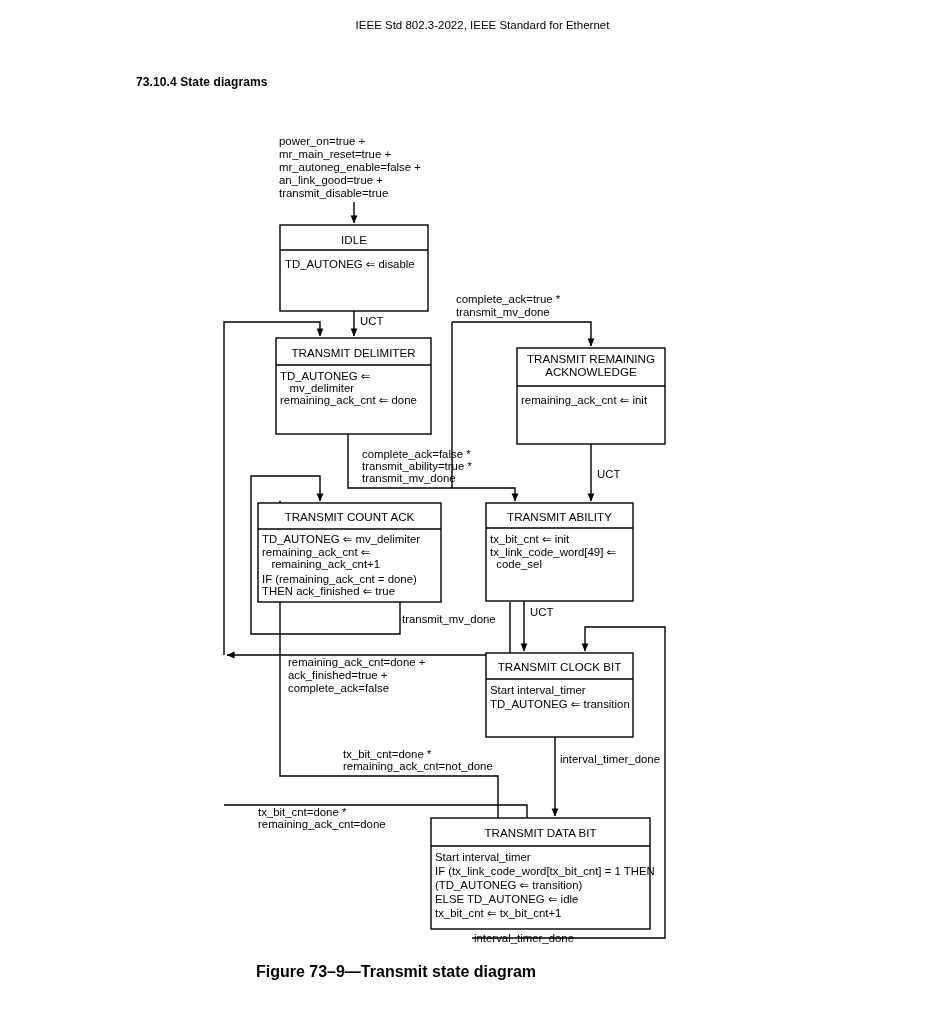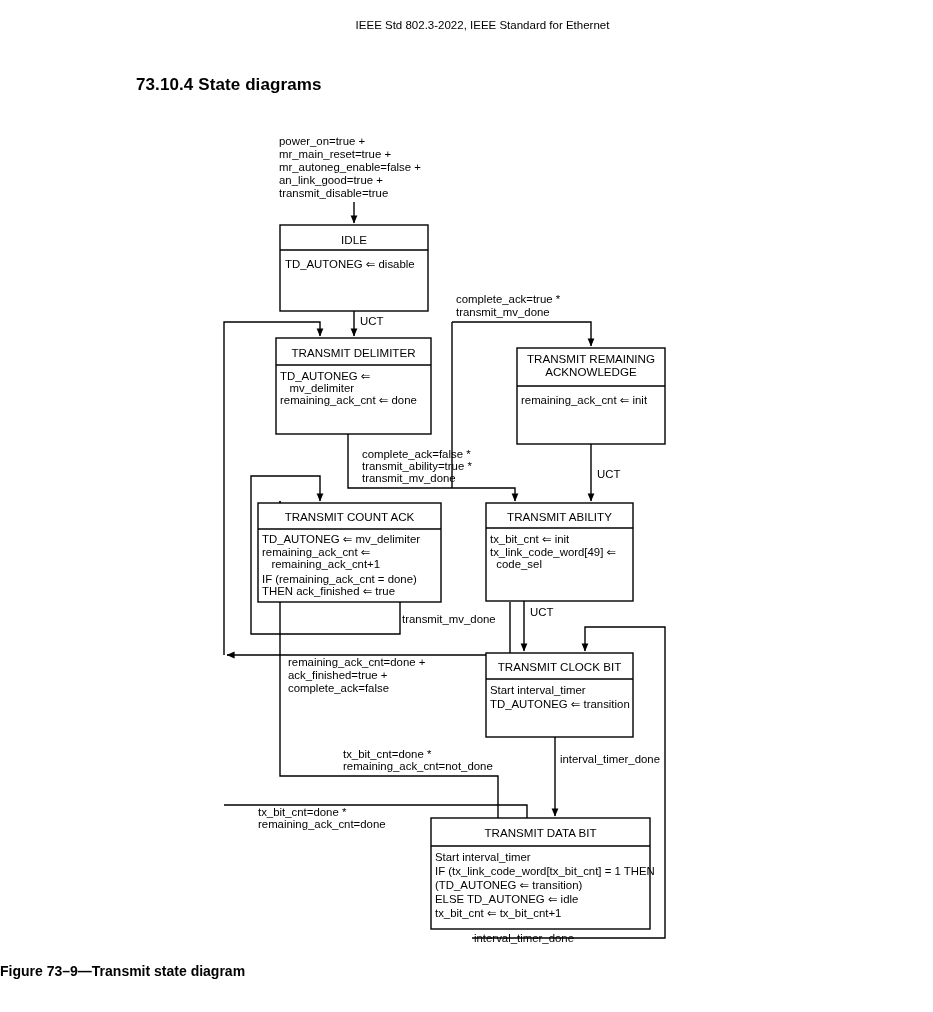--- a/index.html
+++ b/index.html
@@ -22,31 +22,31 @@
     width: 933px;
     text-align: center;
     font-size: 11.5px;
     line-height: 14px;
   }
   .page-header div { display: block; }
   .section-heading {
     position: absolute;
     top: 75px;
     left: 136px;
-    font-size: 17px;
+    font-size: 12px;
     font-weight: bold;
     letter-spacing: 0.1px;
   }
   .figure-caption {
     position: absolute;
     top: 963px;
     left: 0;
     width: 792px;
-    text-align: left;
-    font-size: 14px;
+    text-align: center;
+    font-size: 16px;
     font-weight: bold;
   }
   #diagram {
     position: absolute;
     top: 0;
     left: 0;
     width: 933px;
     height: 1012px;
   }
   #diagram text {

